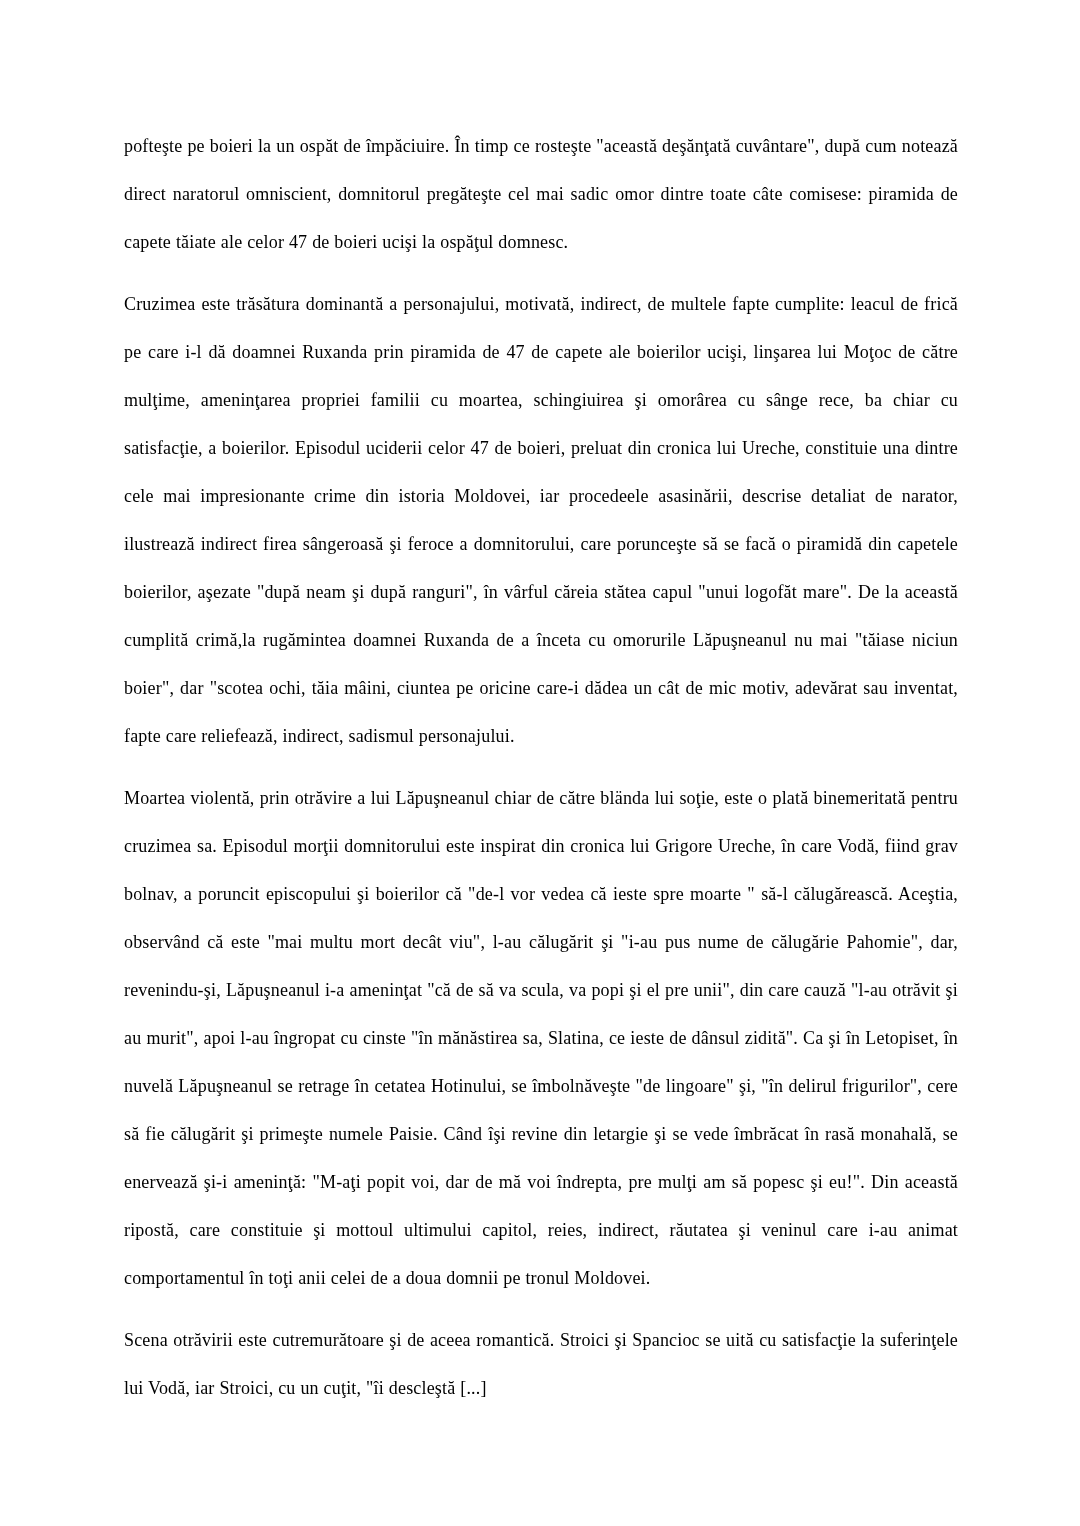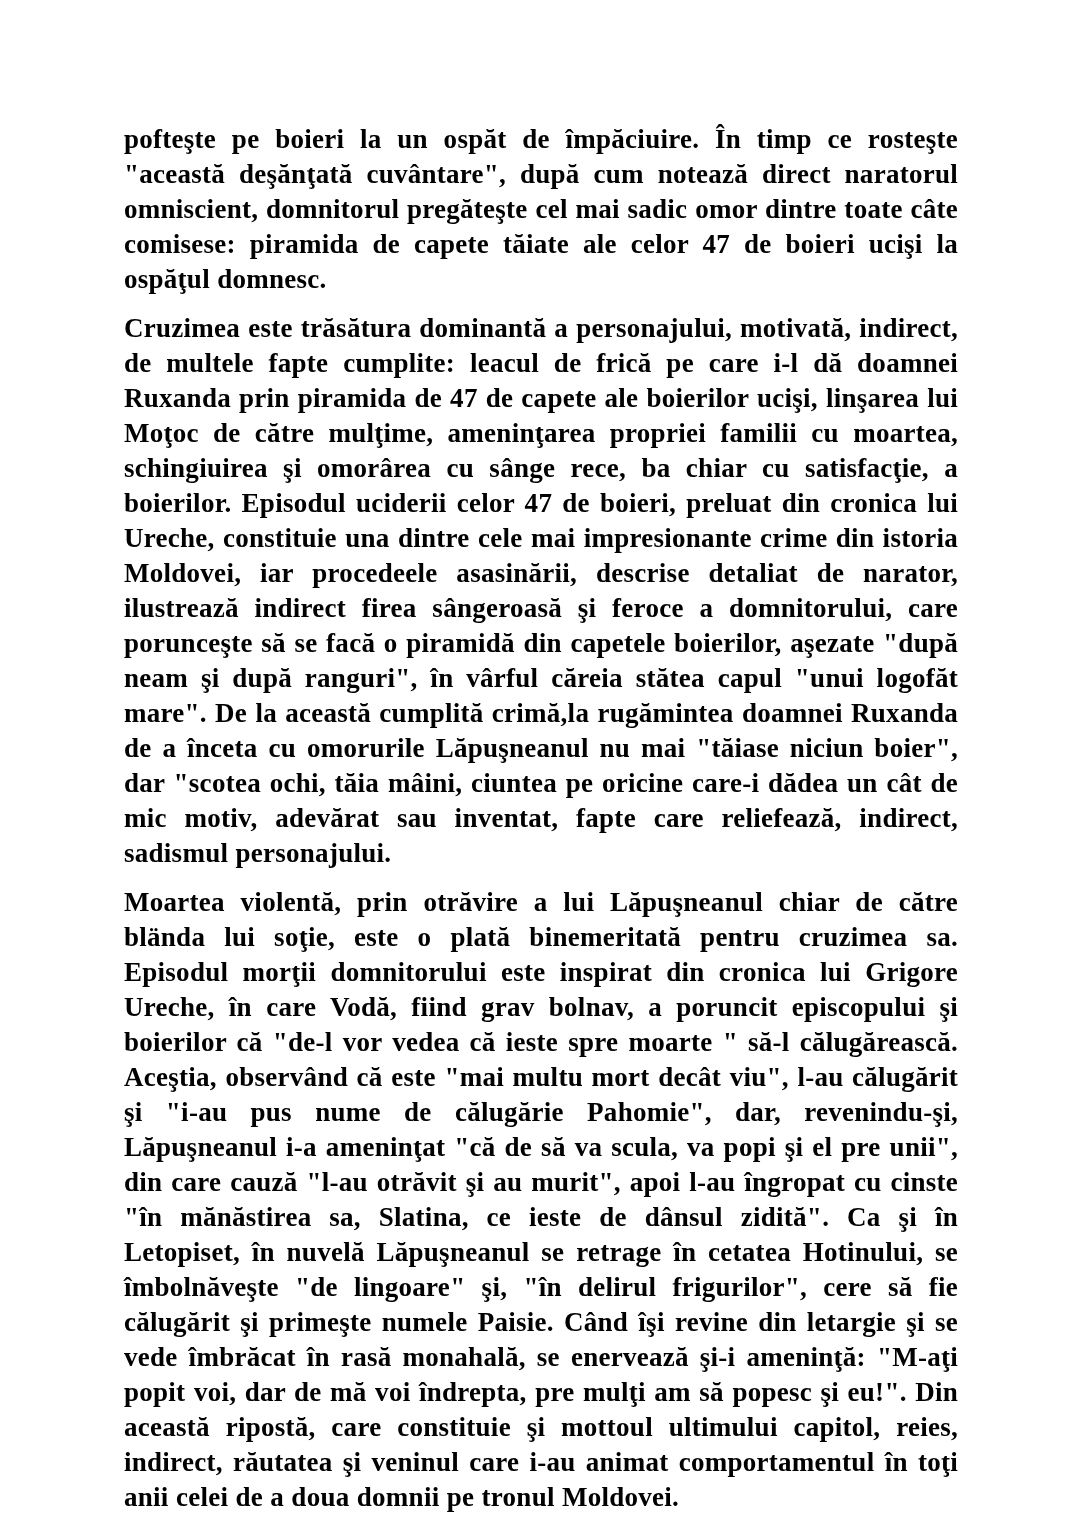--- a/index.html
+++ b/index.html
@@ -20,28 +20,27 @@
     overflow: hidden;
   }
   .text-column {
     position: absolute;
     left: 124px;
     top: 122px;
     width: 834px;
   }
   .para {
     margin: 0 0 14px 0;
-    font-size: 27px;
-    line-height: 35px;
+    font-size: 18px;
+    line-height: 48px;
     text-align: justify;
     text-justify: inter-word;
     letter-spacing: 0.01em;
     word-spacing: 0.01em;
     hyphens: none;
-    font-weight: bold;
     -webkit-hyphens: none;
   }
   .para:last-child {
     margin-bottom: 0;
   }
   
   .para.last-justified {
     text-align: justify;
   }
 </style>
@@ -50,15 +49,16 @@
 
 <div class="page">
   <div class="text-column">
 
     <p class="para">pofteşte pe boieri la un ospăt de împăciuire. În timp ce rosteşte "această deşănţată cuvântare", după cum notează direct naratorul omniscient, domnitorul pregăteşte cel mai sadic omor dintre toate câte comisese: piramida de capete tăiate ale celor 47 de boieri ucişi la ospăţul domnesc.</p>
 
     <p class="para">Cruzimea este trăsătura dominantă a personajului, motivată, indirect, de multele fapte cumplite: leacul de frică pe care i-l dă doamnei Ruxanda prin piramida de 47 de capete ale boierilor ucişi, linşarea lui Moţoc de către mulţime, ameninţarea propriei familii cu moartea, schingiuirea şi omorârea cu sânge rece, ba chiar cu satisfacţie, a boierilor. Episodul uciderii celor 47 de boieri, preluat din cronica lui Ureche, constituie una dintre cele mai impresionante crime din istoria Moldovei, iar procedeele asasinării, descrise detaliat de narator, ilustrează indirect firea sângeroasă şi feroce a domnitorului, care porunceşte să se facă o piramidă din capetele boierilor, aşezate "după neam şi după ranguri", în vârful căreia stătea capul "unui logofăt mare". De la această cumplită crimă,la rugămintea doamnei Ruxanda de a înceta cu omorurile Lăpuşneanul nu mai "tăiase niciun boier", dar "scotea ochi, tăia mâini, ciuntea pe oricine care-i dădea un cât de mic motiv, adevărat sau inventat, fapte care reliefează, indirect, sadismul personajului.</p>
 
     <p class="para">Moartea violentă, prin otrăvire a lui Lăpuşneanul chiar de către blända lui soţie, este o plată binemeritată pentru cruzimea sa. Episodul morţii domnitorului este inspirat din cronica lui Grigore Ureche, în care Vodă, fiind grav bolnav, a poruncit episcopului şi boierilor că "de-l vor vedea că ieste spre moarte " să-l călugărească. Aceştia, observând că este "mai multu mort decât viu", l-au călugărit şi "i-au pus nume de călugărie Pahomie", dar, revenindu-şi, Lăpuşneanul i-a ameninţat "că de să va scula, va popi şi el pre unii", din care cauză "l-au otrăvit şi au murit", apoi l-au îngropat cu cinste "în mănăstirea sa, Slatina, ce ieste de dânsul zidită". Ca şi în Letopiset, în nuvelă Lăpuşneanul se retrage în cetatea Hotinului, se îmbolnăveşte "de lingoare" şi, "în delirul frigurilor", cere să fie călugărit şi primeşte numele Paisie. Când îşi revine din letargie şi se vede îmbrăcat în rasă monahală, se enervează şi-i ameninţă: "M-aţi popit voi, dar de mă voi îndrepta, pre mulţi am să popesc şi eu!". Din această ripostă, care constituie şi mottoul ultimului capitol, reies, indirect, răutatea şi veninul care i-au animat comportamentul în toţi anii celei de a doua domnii pe tronul Moldovei.</p>
 
+    <p class="para last-justified">Scena otrăvirii este cutremurătoare şi de aceea romantică. Stroici şi Spancioc se uită cu satisfacţie la suferinţele lui Vodă, iar Stroici, cu un cuţit, "îi descleştă [...]</p>
 
   </div>
 </div>
 
 </body></html>

